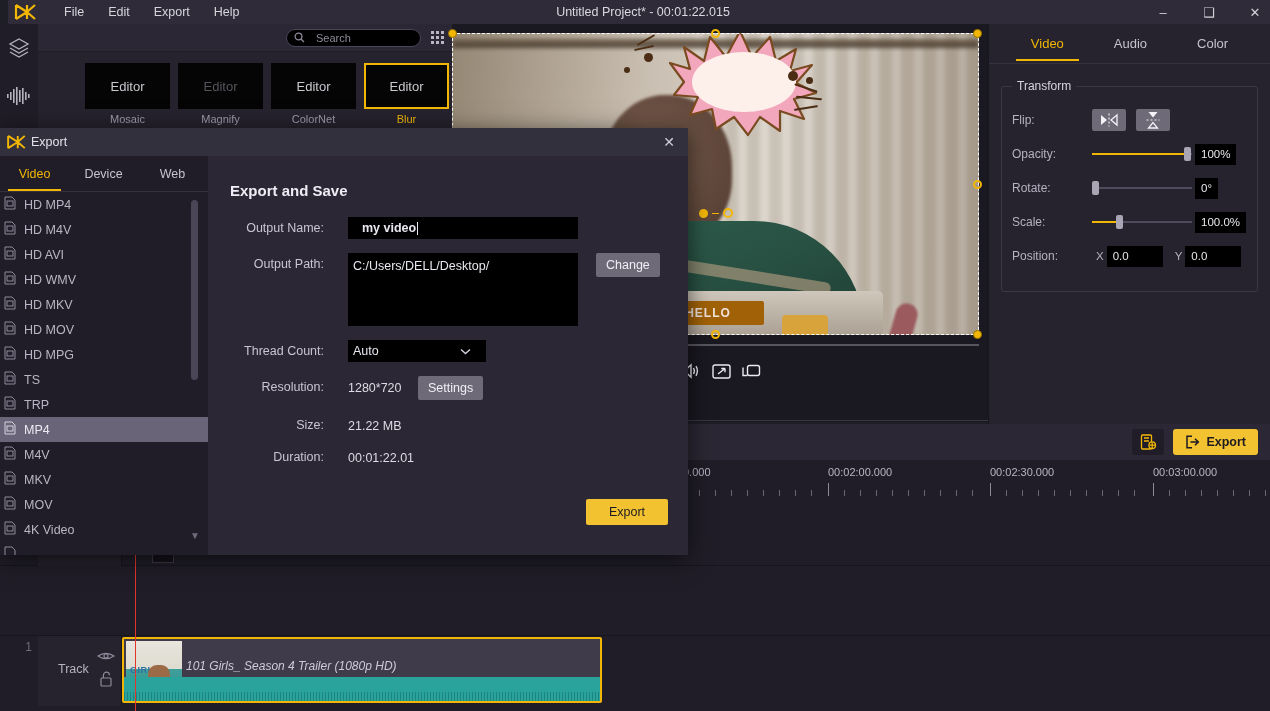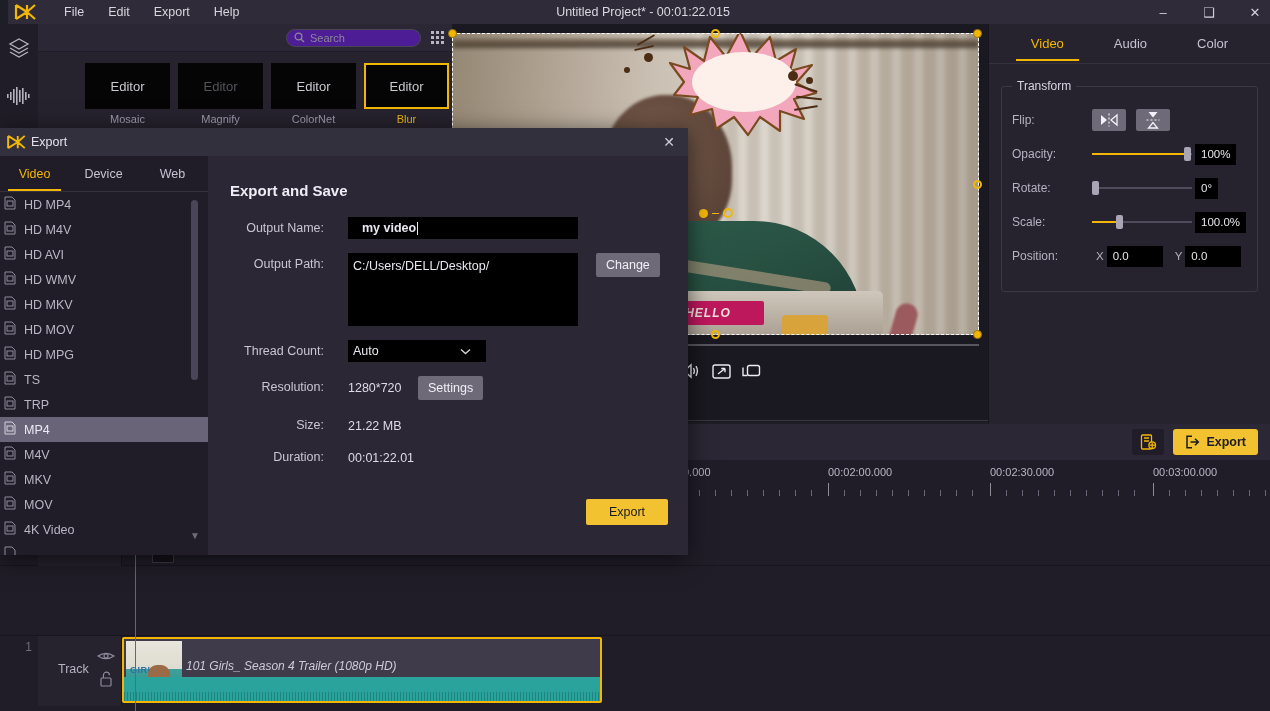--- a/index.html
+++ b/index.html
@@ -50,21 +50,21 @@
     position: absolute; left: 38px; top: 24px; width: 414px; height: 105px;
     background: #26222e;
   }
   .browser-top {
     height: 28px; background: #2b2734; display: flex; align-items: center;
     justify-content: flex-end; padding-right: 8px; gap: 10px;
     border-bottom: 1px solid #201d28;
   }
   .search-box {
     width: 135px; height: 18px; border: 1px solid #4a4556; border-radius: 9px;
-    background: #4c1d95; display: flex; align-items: center; padding: 0 7px; gap: 5px;
+    background: #000000; display: flex; align-items: center; padding: 0 7px; gap: 11px;
   }
   .search-box .ph { font-size: 11px; color: #8d8898; }
   .grid-icon { display: grid; grid-template-columns: repeat(3,3px); gap: 2px; }
   .grid-icon i { width: 3px; height: 3px; background: #b9b5c4; display: block; }
 
   .eff-row { display: flex; gap: 8px; padding: 11px 0 0 47px; }
   .eff { width: 85px; }
   .eff-thumb {
     width: 85px; height: 46px; background: #050505; border: 2px solid transparent;
     display: flex; align-items: center; justify-content: center;
@@ -118,23 +118,23 @@
   .vf-body::after {
     content:""; position:absolute; left: 38px; top: 44px; width: 230px; height: 12px;
     background: rgba(203,170,140,.55); border-radius: 8px; transform: rotate(9deg);
   }
   .vf-laptop {
     position: absolute; left: 186px; top: 258px; width: 245px; height: 52px;
     background: linear-gradient(180deg,#cfc7bb,#a49a8d); border-radius: 5px 5px 0 0;
   }
   .vf-hello {
     position: absolute; left: 200px; top: 268px; width: 112px; height: 24px;
-    background: #be185d; border-radius: 2px;
+    background: #a16207; border-radius: 2px;
     color: #f0e2dd; font-size: 12px; font-weight: bold; letter-spacing: 1px;
-    display: flex; align-items: center; justify-content: center; font-style: italic;
+    display: flex; align-items: center; justify-content: center;
   }
   .vf-gold {
     position: absolute; left: 330px; top: 282px; width: 46px; height: 28px;
     background: #d8a33a; border-radius: 4px; filter: blur(.5px);
   }
   .vf-arm {
     position: absolute; left: 440px; top: 270px; width: 22px; height: 48px;
     background: #9b5a5e; border-radius: 14px; transform: rotate(16deg); filter: blur(1px);
   }
   .sticker {

